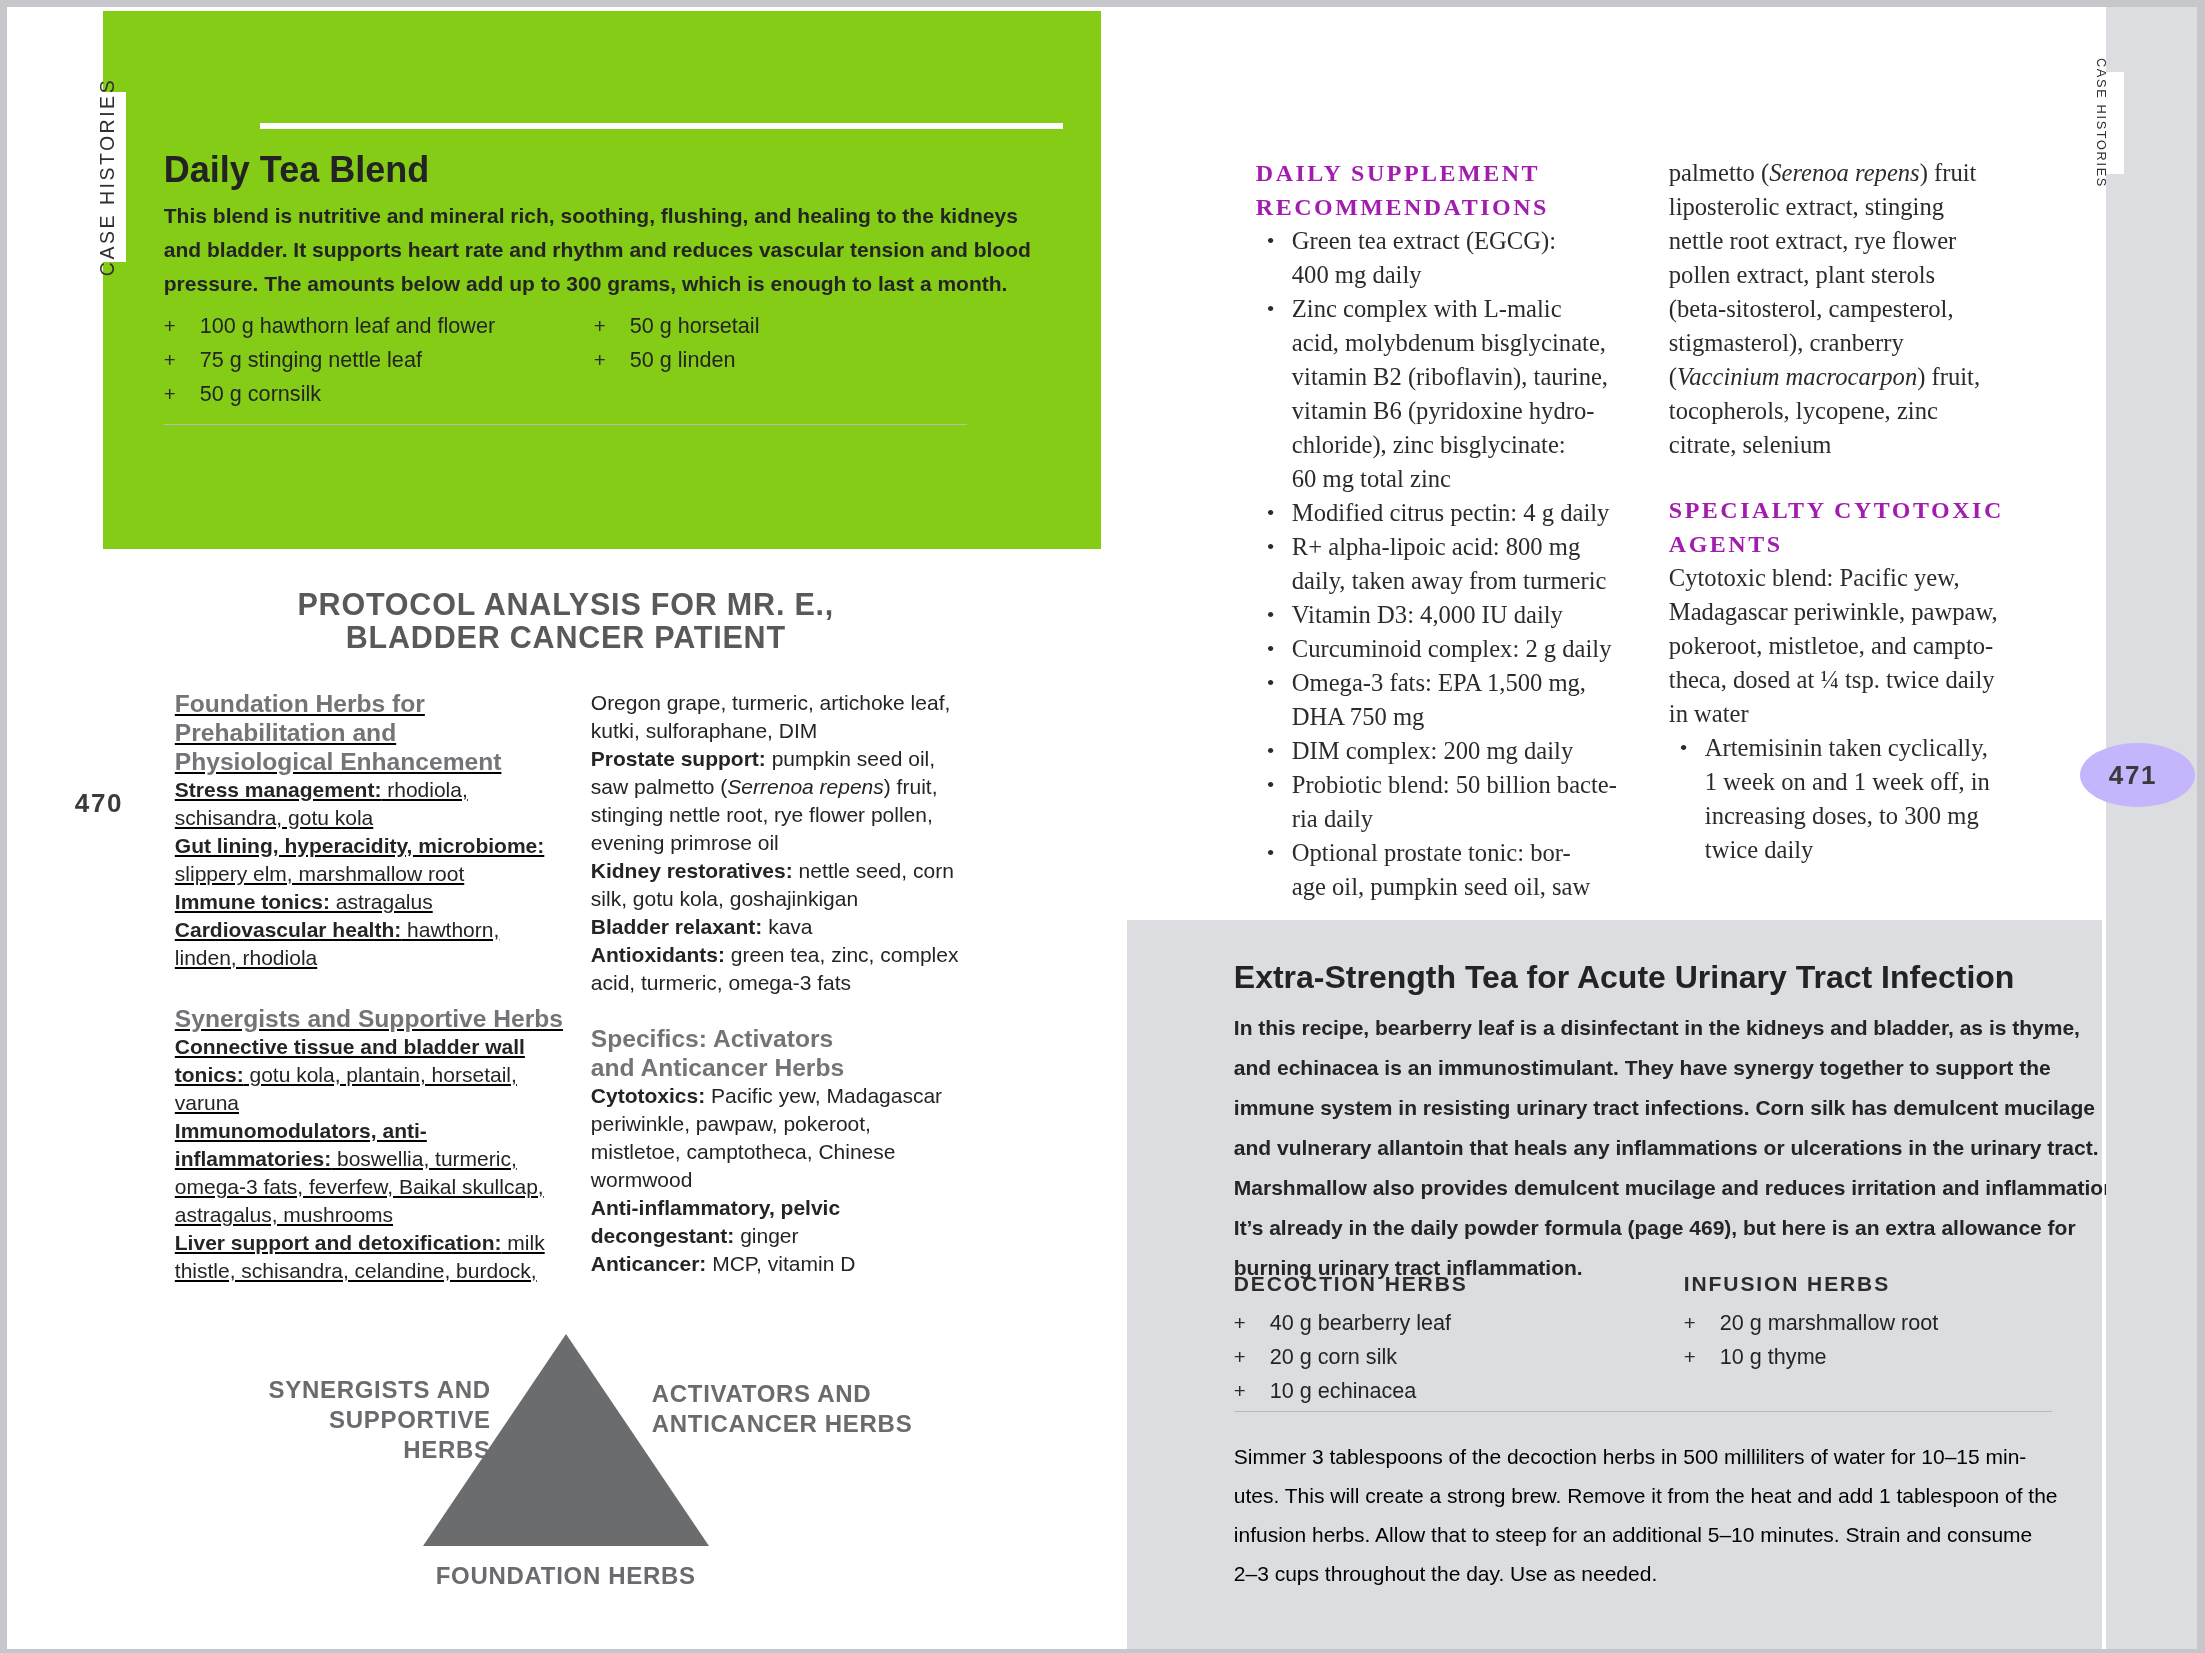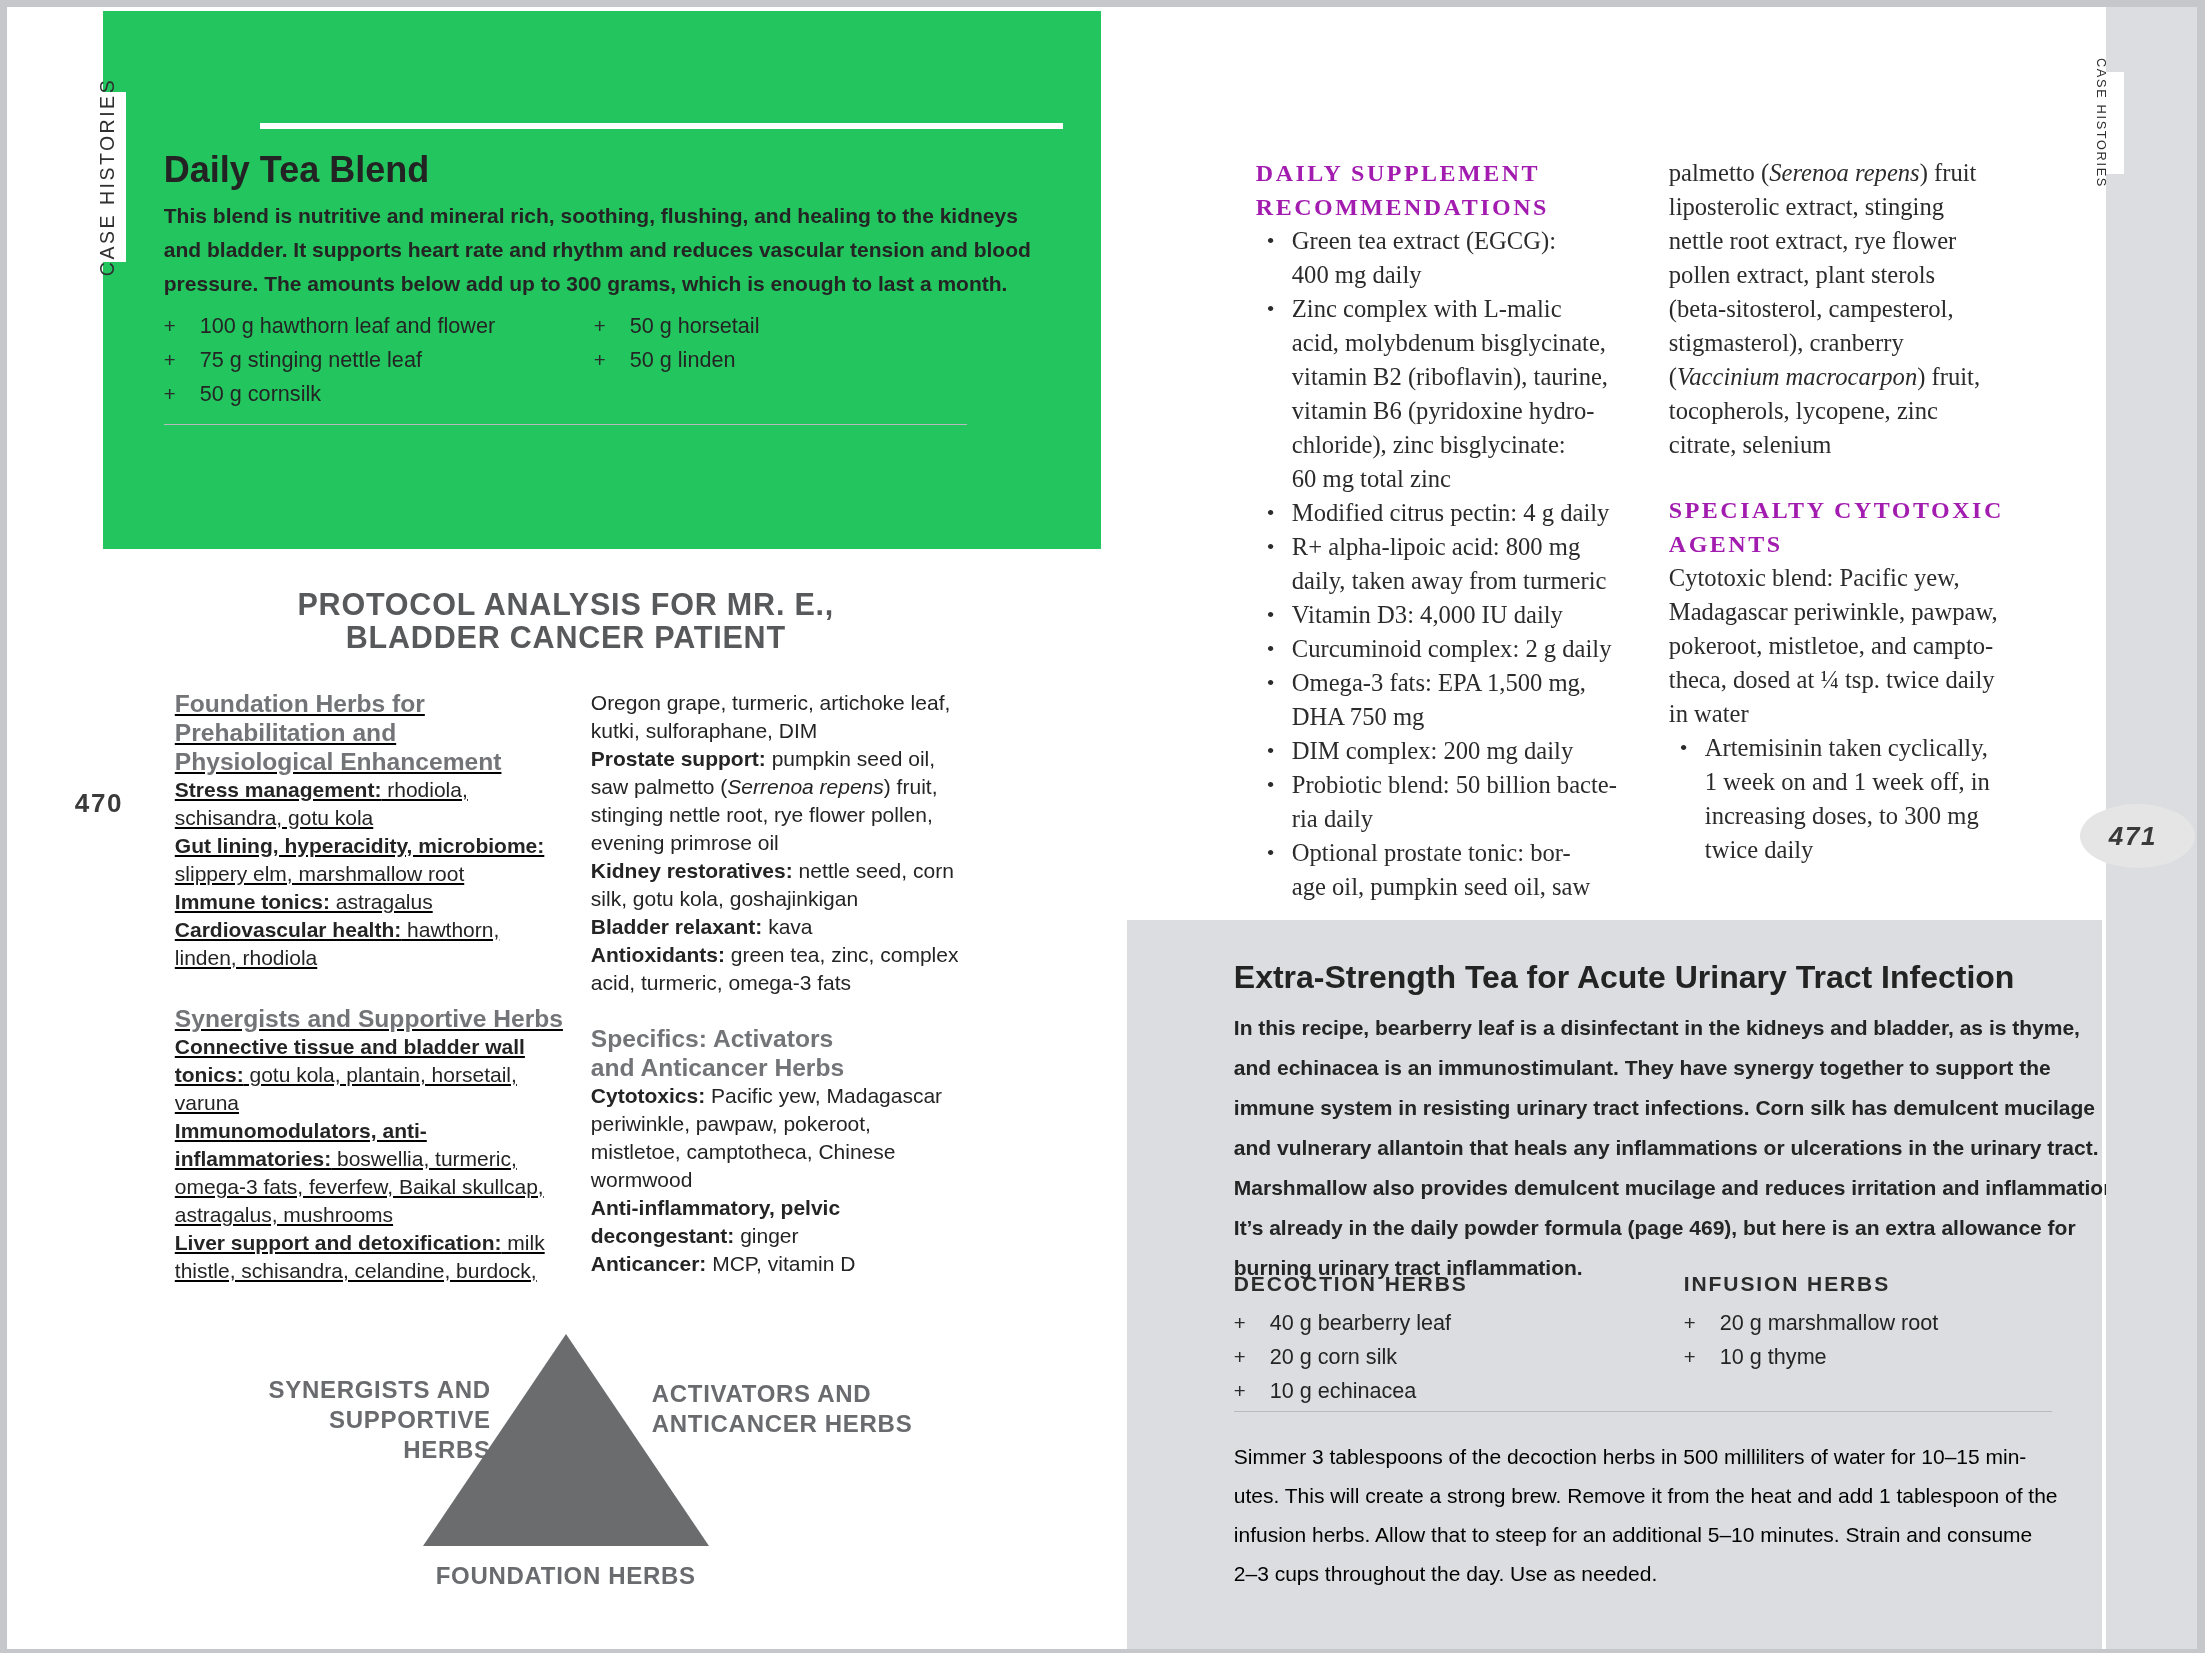--- a/index.html
+++ b/index.html
@@ -5,21 +5,21 @@
   html,body{margin:0;padding:0;}
   body{
     width:2205px;height:1654px;position:relative;overflow:hidden;
     background:#c6c7ca;
     font-family:"Liberation Sans","DejaVu Sans",sans-serif;
   }
   .abs{position:absolute;}
   .spread{left:6.8px;top:6.8px;width:2190px;height:1642px;background:#ffffff;}
 
   
-  .tea-box{left:96px;top:4.2px;width:998px;height:538px;background:#22c55e;}
+  .tea-box{left:96px;top:4.2px;width:998px;height:538px;background:#84cc16;}
   .edge-tab-left{left:0;top:85px;width:119px;height:170px;background:#ffffff;z-index:3;}
   .vtext{
     position:absolute;writing-mode:vertical-rl;transform:rotate(180deg);
     color:#2f2f30;font-weight:500;white-space:nowrap;
   }
   .vtext-left{right:6.8px;top:50%;transform:rotate(180deg) translateY(50%);font-size:19.5px;letter-spacing:2.5px;}
   .tea-rule{left:157px;top:112px;width:803px;height:6px;background:#ffffff;}
   .tea-title{left:157px;top:142px;font-size:36px;font-weight:700;color:#232323;}
   .tea-intro{left:157px;top:192px;}
   .tea-intro .ln{height:34px;line-height:34px;font-size:21px;font-weight:600;color:#242424;white-space:nowrap;}
@@ -76,21 +76,21 @@
   .uti-instr .ln{height:39px;line-height:39px;font-size:21px;font-weight:500;color:#000000;white-space:nowrap;}
 
   
   .right-band{left:2099px;top:0;width:91px;height:1642px;background:#dcdde0;z-index:1;}
   .edge-tab-right{left:2075px;top:65px;width:42px;height:102px;background:#ffffff;z-index:2;}
   .vtext-right{
     position:absolute;left:12px;top:50%;transform:translateY(-50%);
     writing-mode:vertical-rl;color:#2f2f30;font-weight:500;
     font-size:12.7px;letter-spacing:1.7px;white-space:nowrap;
   }
-  .folio-ellipse{left:2073px;top:797px;width:115px;height:64px;background:#e5e5e5;border-radius:50%;z-index:2;font-style:italic;}
+  .folio-ellipse{left:2073px;top:736px;width:115px;height:64px;background:#c4b5fd;border-radius:50%;z-index:2;}
   .folio-right{position:absolute;left:29px;top:0;line-height:64px;font-size:26px;font-weight:700;color:#3a3a3b;letter-spacing:1.7px;}
 </style>
 </head>
 <body>
 
 <div class="abs spread">
 
   <div class="abs tea-box">
     <div class="abs tea-rule"></div>
     <div class="abs tea-title" style="position:absolute;left:61px;top:138px;">Daily Tea Blend</div>

